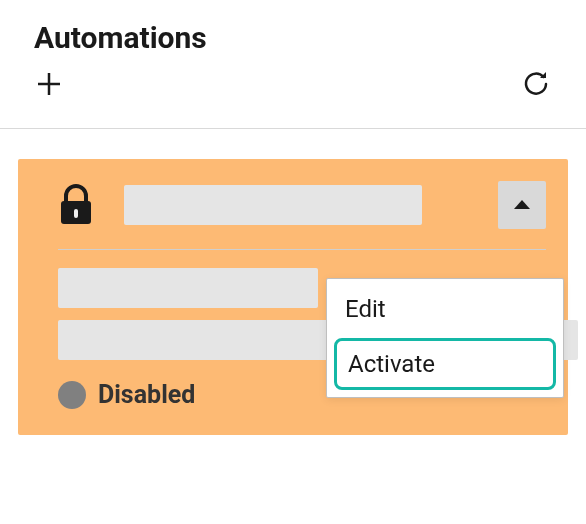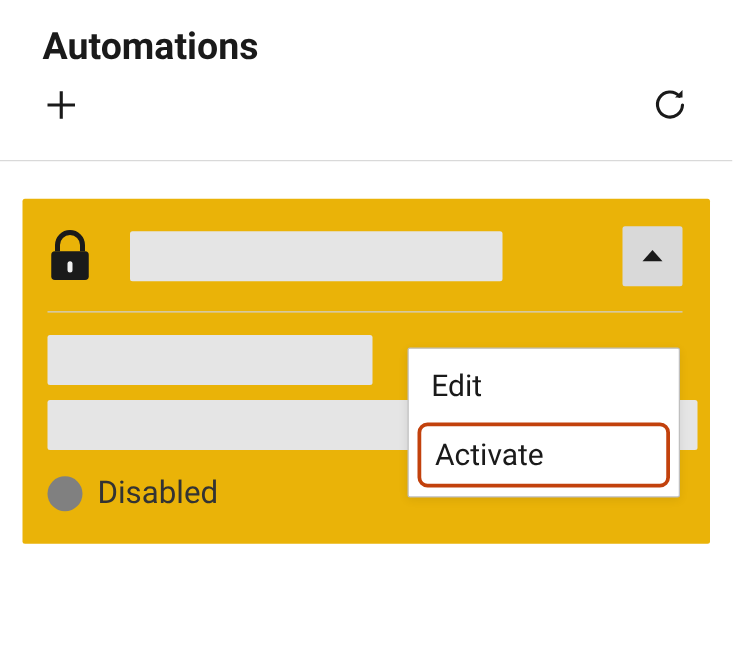--- a/index.html
+++ b/index.html
@@ -39,24 +39,25 @@
       padding: 0;
     }
     .divider {
       border-bottom: 1px solid #d9d9d9;
       width: 100%;
     }
     .content {
       padding: 30px 18px 0 18px;
     }
     .card {
-      background: #eab308;
-      border-radius: 2px;
-      padding: 22px 22px 26px 20px;
+      background: #fdba74;
+      border-radius: 2px;
+      padding: 22px 22px 26px 40px;
       position: relative;
+      font-weight: bold;
     }
     .card-header {
       display: flex;
       align-items: center;
       gap: 30px;
       border-bottom: 1px solid #cfcfcf;
       padding-bottom: 20px;
       margin-bottom: 18px;
     }
     .lock-wrap {
@@ -106,37 +107,37 @@
       background: #808080;
     }
     .status-label {
       font-size: 25px;
       color: #333;
     }
     .dropdown-menu {
       position: absolute;
       top: 278px;
       left: 326px;
-      width: 218px;
+      width: 238px;
       background: #ffffff;
       border: 1px solid #bfbfbf;
       border-radius: 2px;
       box-shadow: 0 2px 8px rgba(0,0,0,0.08);
       z-index: 10;
       padding: 4px 0;
     }
     .menu-item {
       font-size: 24px;
       padding: 12px 18px;
       cursor: pointer;
       color: #1a1a1a;
       display: block;
     }
     .menu-item.highlighted {
-      border: 3px solid #c2410c;
+      border: 3px solid #14b8a6;
       border-radius: 8px;
       margin: 3px 7px;
       padding: 9px 11px;
     }
   </style>
 </head>
 <body>
 
 <div class="header">
   <h1 class="page-title">Automations</h1>

